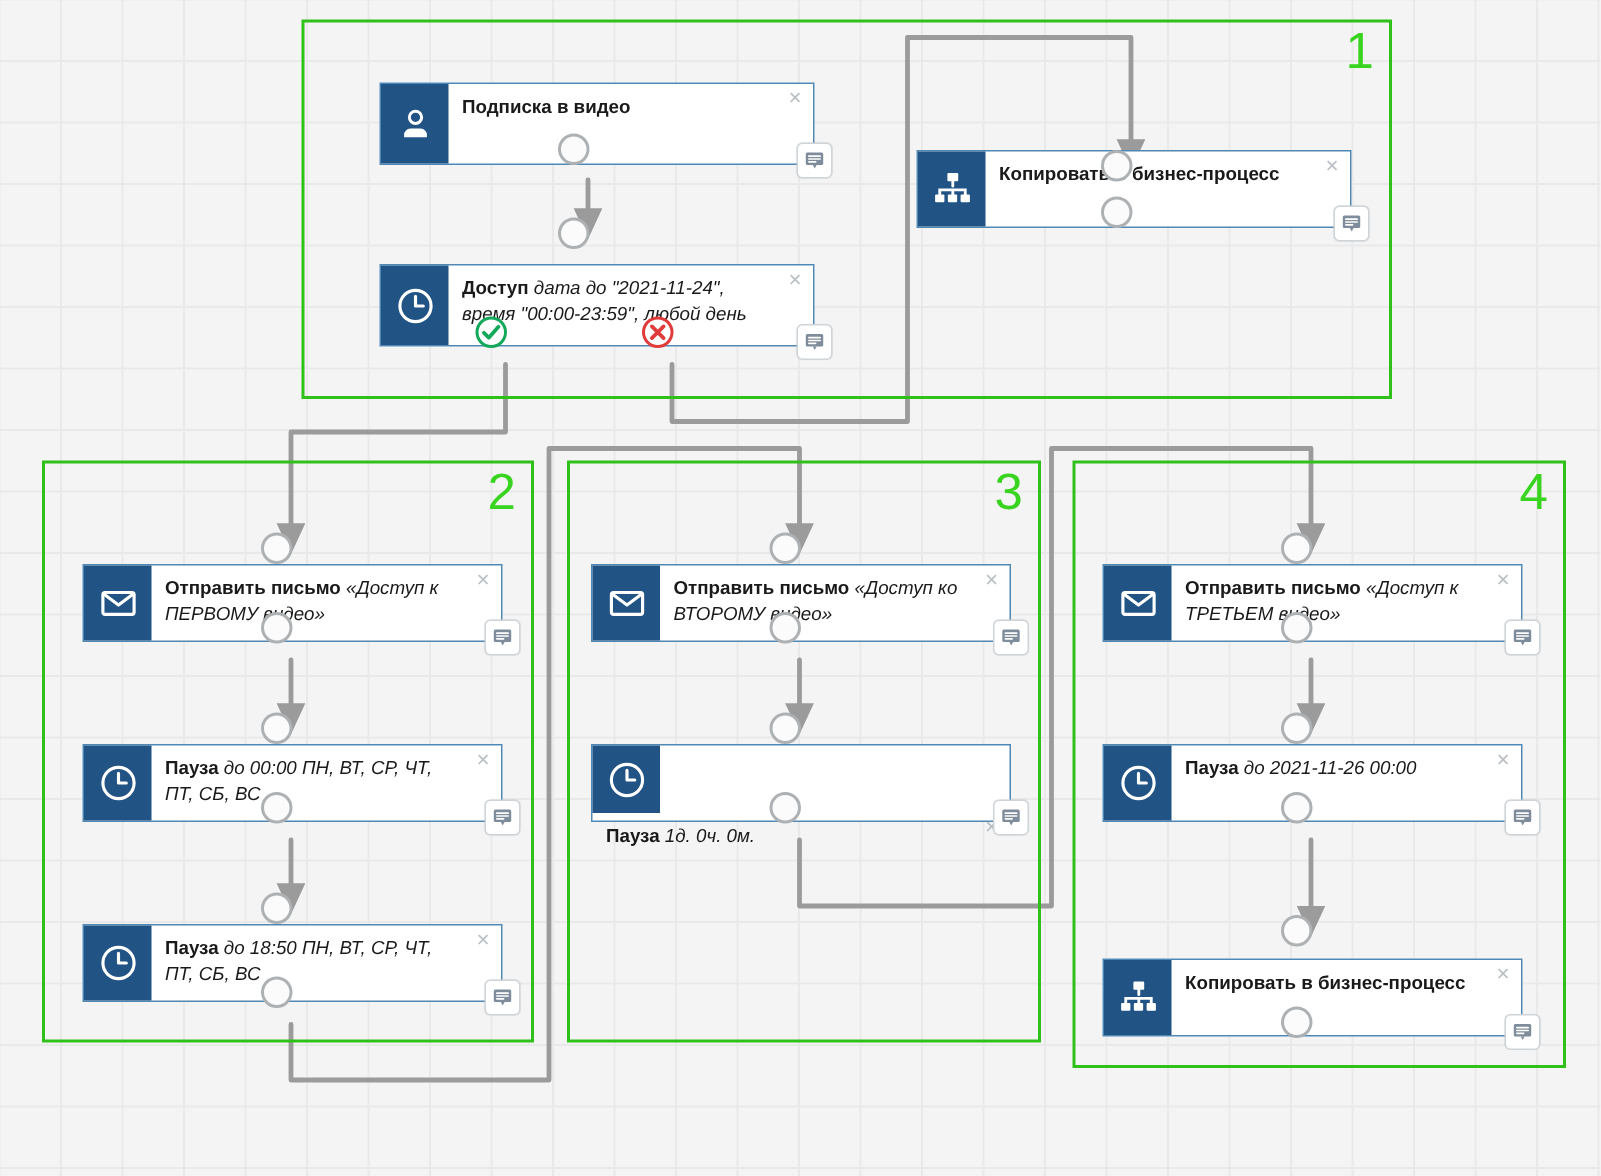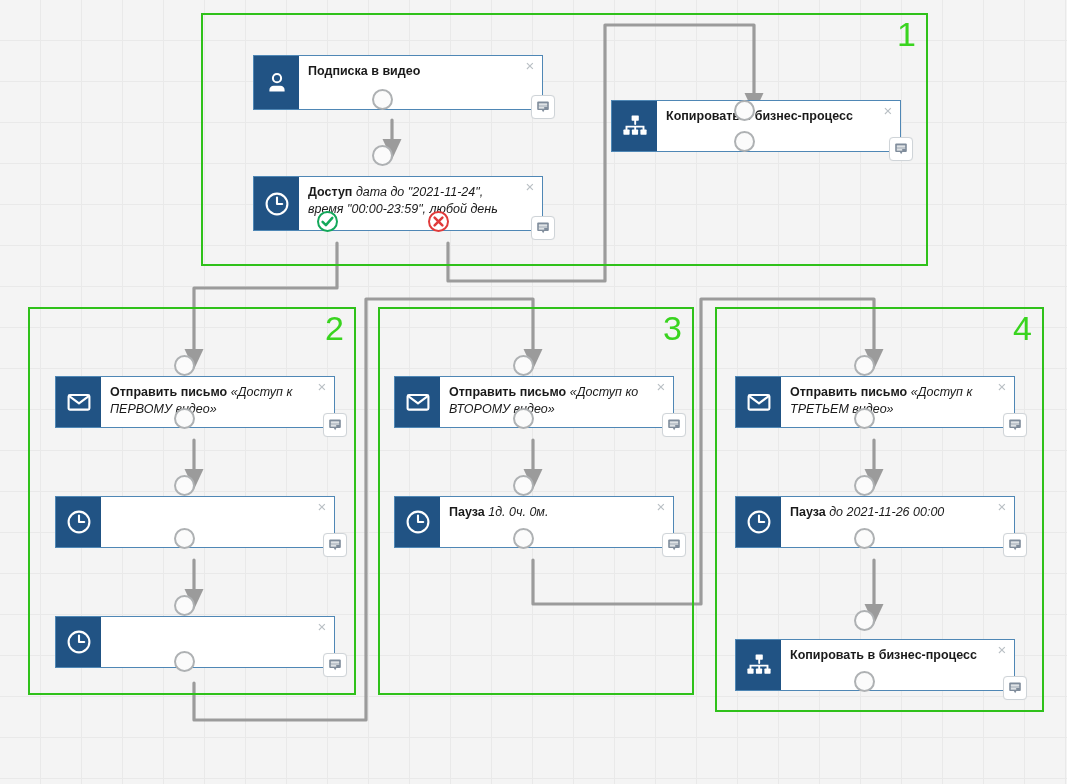--- a/index.html
+++ b/index.html
@@ -272,40 +272,42 @@
       <div class="port" style="left: 174px; top: 355px;"></div>
       <div class="port" style="left: 174px; top: 408px;"></div>
       <div class="node" style="left: 55px; top: 496px; width: 280px; height: 52px;">
         <div class="node-icon">
           <svg width="26" height="26" viewBox="0 0 26 26">
             <circle cx="13" cy="13" r="10.4" fill="none" stroke="#fff" stroke-width="2.1"></circle>
             <path d="M13 6.6 V13 h5.2" fill="none" stroke="#fff" stroke-width="2.1" stroke-linecap="round" stroke-linejoin="round"></path>
           </svg>
         </div>
         <div class="node-body">
+          <div class="node-text"><span>Пауза</span><span class="arg"> до 00:00 ПН, ВТ, СР, ЧТ, ПТ, СБ, ВС</span></div>
           <div class="node-close">×</div>
         </div>
       </div>
       <div class="node-note" style="left: 323px; top: 533px;">
         <svg width="14" height="14" viewBox="0 0 14 14">
           <rect x="1.2" y="1.6" width="11.6" height="8.4" rx="1" fill="#7f8c9b"></rect>
           <path d="M3.2 4.1 h7.6 M3.2 6.0 h7.6 M3.2 7.9 h4.6" stroke="#fff" stroke-width="1.1" stroke-linecap="round"></path>
           <path d="M5.9 10 h2.5 l-1.25 2.3 z" fill="#7f8c9b"></path>
         </svg>
       </div>
       <div class="port" style="left: 174px; top: 475px;"></div>
       <div class="port" style="left: 174px; top: 528px;"></div>
       <div class="node" style="left: 55px; top: 616px; width: 280px; height: 52px;">
         <div class="node-icon">
           <svg width="26" height="26" viewBox="0 0 26 26">
             <circle cx="13" cy="13" r="10.4" fill="none" stroke="#fff" stroke-width="2.1"></circle>
             <path d="M13 6.6 V13 h5.2" fill="none" stroke="#fff" stroke-width="2.1" stroke-linecap="round" stroke-linejoin="round"></path>
           </svg>
         </div>
         <div class="node-body">
+          <div class="node-text"><span>Пауза</span><span class="arg"> до 18:50 ПН, ВТ, СР, ЧТ, ПТ, СБ, ВС</span></div>
           <div class="node-close">×</div>
         </div>
       </div>
       <div class="node-note" style="left: 323px; top: 653px;">
         <svg width="14" height="14" viewBox="0 0 14 14">
           <rect x="1.2" y="1.6" width="11.6" height="8.4" rx="1" fill="#7f8c9b"></rect>
           <path d="M3.2 4.1 h7.6 M3.2 6.0 h7.6 M3.2 7.9 h4.6" stroke="#fff" stroke-width="1.1" stroke-linecap="round"></path>
           <path d="M5.9 10 h2.5 l-1.25 2.3 z" fill="#7f8c9b"></path>
         </svg>
       </div>
@@ -325,21 +327,21 @@
       </div>
       <div class="node-note" style="left: 662px; top: 413px;">
         <svg width="14" height="14" viewBox="0 0 14 14">
           <rect x="1.2" y="1.6" width="11.6" height="8.4" rx="1" fill="#7f8c9b"></rect>
           <path d="M3.2 4.1 h7.6 M3.2 6.0 h7.6 M3.2 7.9 h4.6" stroke="#fff" stroke-width="1.1" stroke-linecap="round"></path>
           <path d="M5.9 10 h2.5 l-1.25 2.3 z" fill="#7f8c9b"></path>
         </svg>
       </div>
       <div class="port" style="left: 513px; top: 355px;"></div>
       <div class="port" style="left: 513px; top: 408px;"></div>
-      <div class="node" style="left: 394px; top: 496px; width: 280px; height: 52px;">
+      <div class="node" style="left: 394px; top: 496px; width: 280px; height: 52px; flex-direction: column;">
         <div class="node-icon">
           <svg width="26" height="26" viewBox="0 0 26 26">
             <circle cx="13" cy="13" r="10.4" fill="none" stroke="#fff" stroke-width="2.1"></circle>
             <path d="M13 6.6 V13 h5.2" fill="none" stroke="#fff" stroke-width="2.1" stroke-linecap="round" stroke-linejoin="round"></path>
           </svg>
         </div>
         <div class="node-body">
           <div class="node-text"><span>Пауза</span><span class="arg"> 1д. 0ч. 0м.</span></div>
           <div class="node-close">×</div>
         </div>

